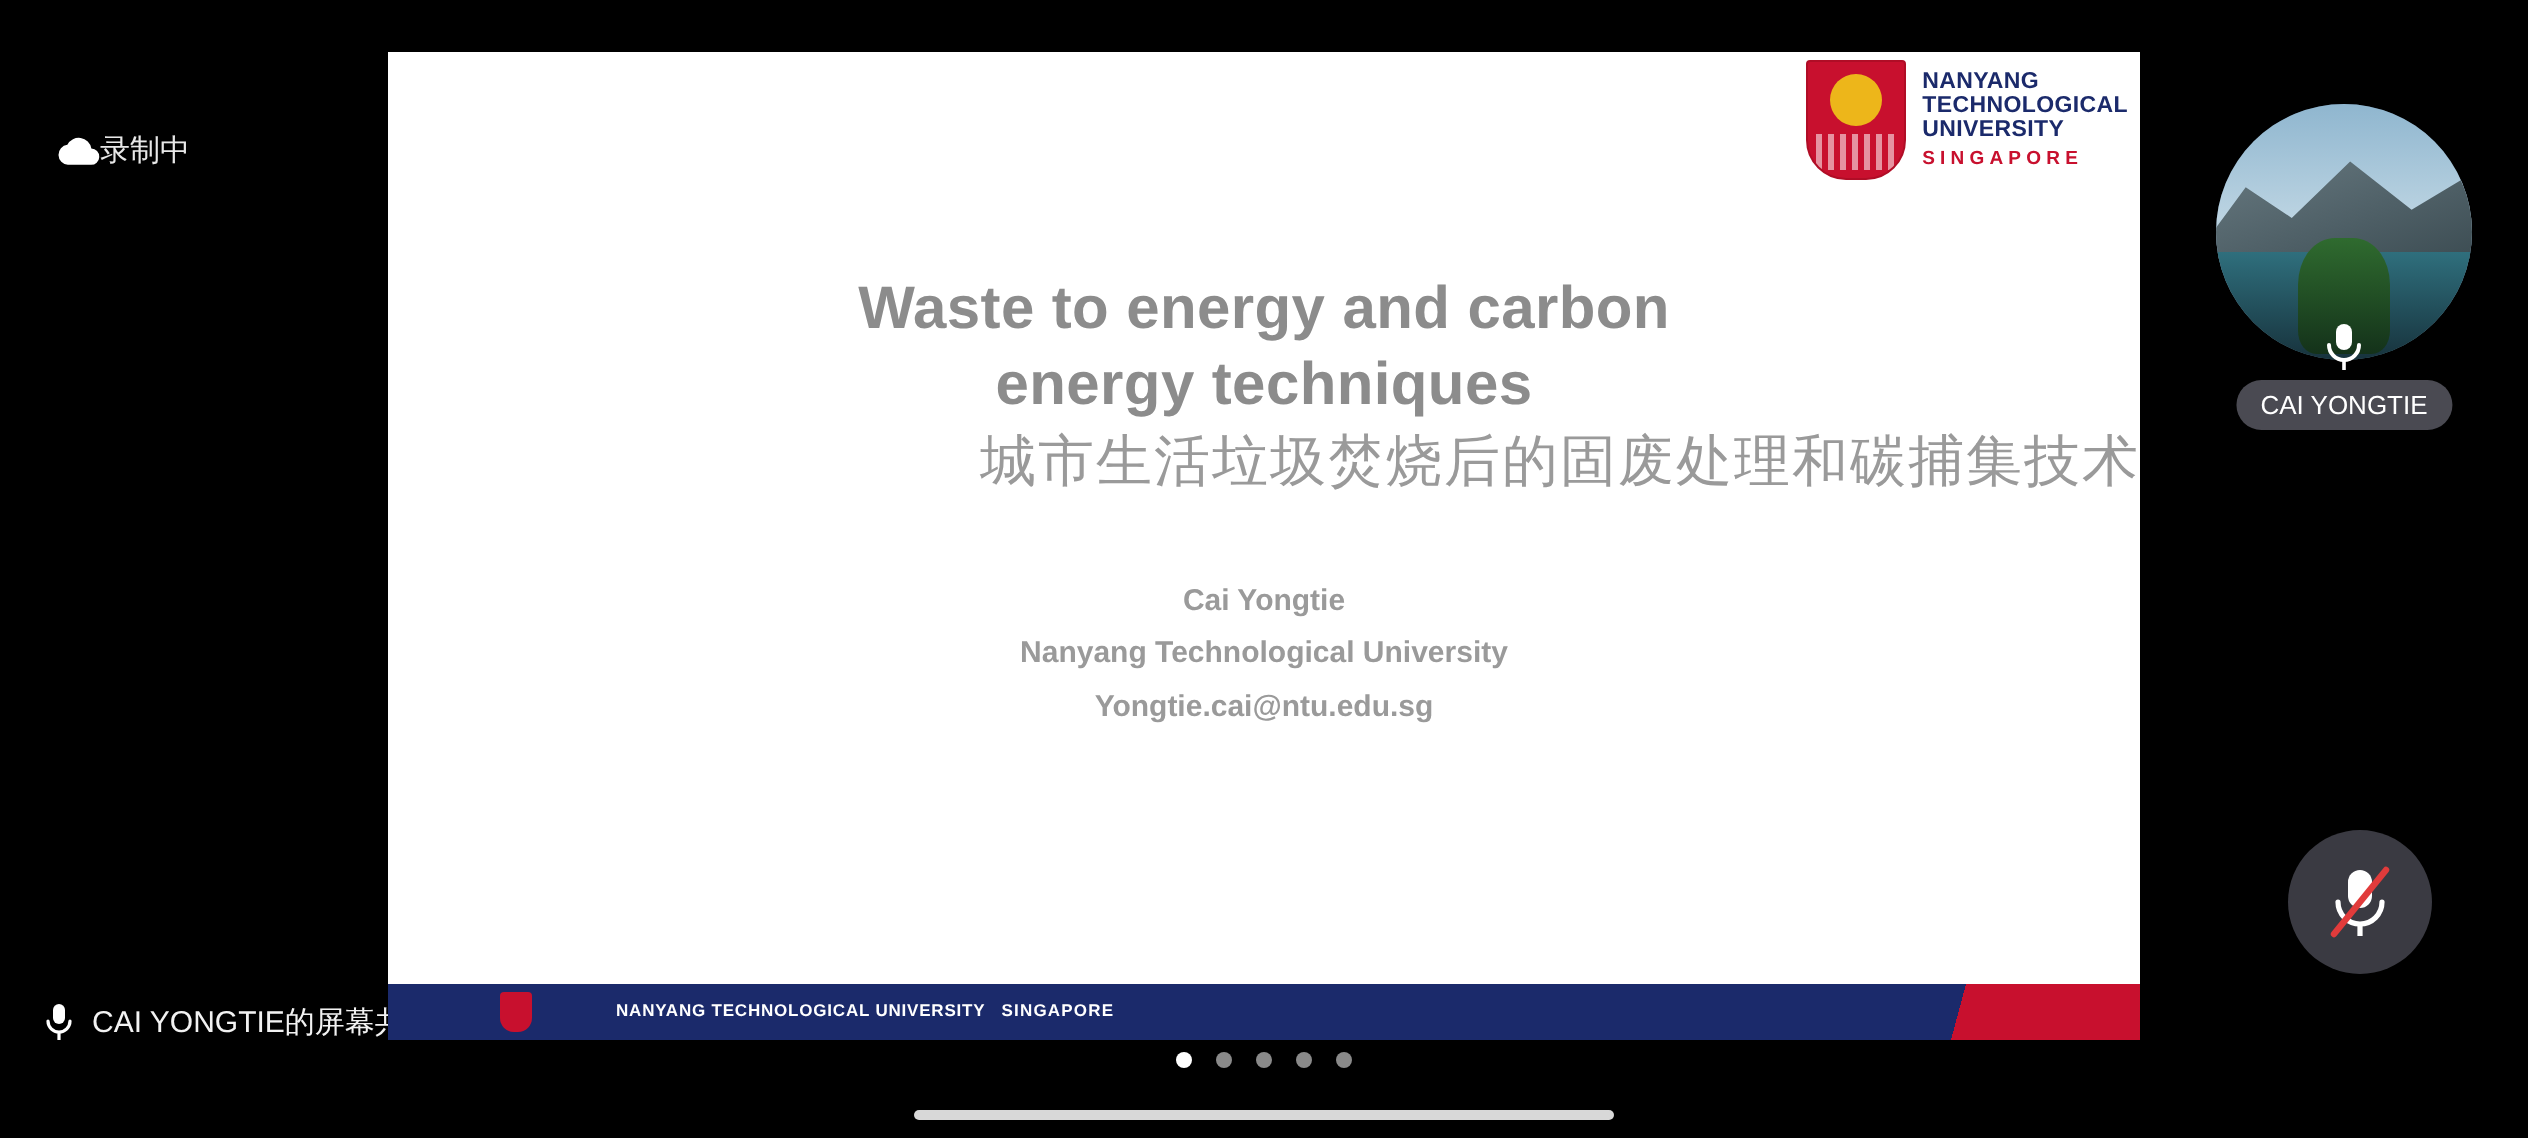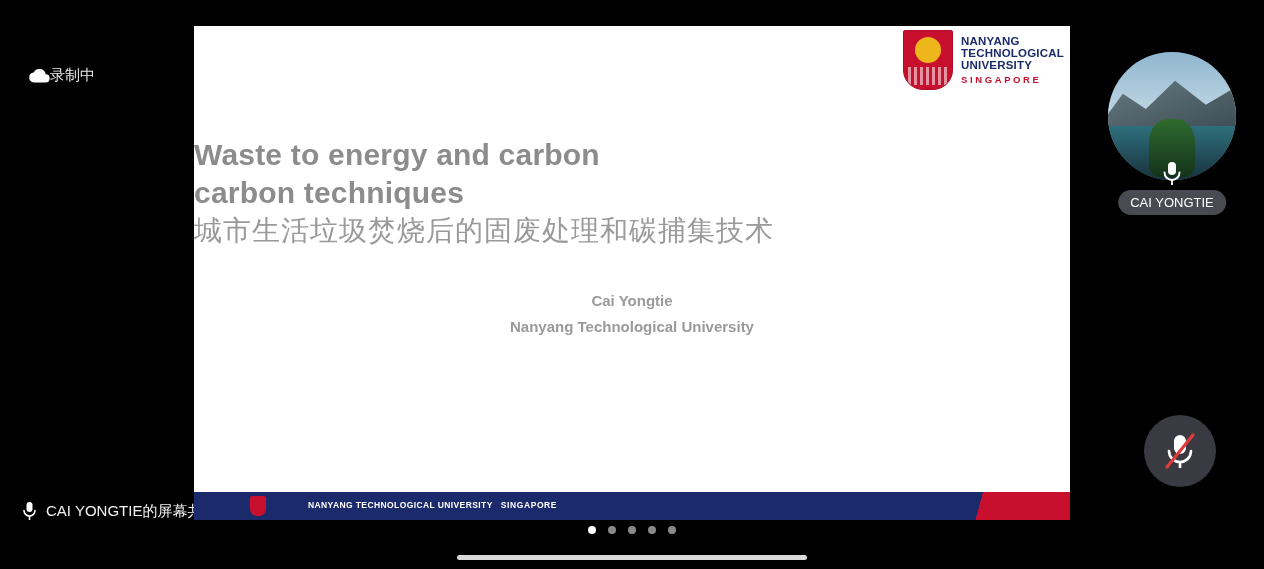--- a/index.html
+++ b/index.html
@@ -97,30 +97,31 @@
     margin-top: 3px;
     font-size: 9.5px;
     font-weight: bold;
     color: #c8102e;
     letter-spacing: 2.6px;
   }
 
   .slide-title-en {
     position: absolute;
     left: 0; right: 0; top: 110px;
+    text-align: center;
     font-size: 30px;
     font-weight: bold;
     color: #8c8c8c;
     line-height: 1.25;
     letter-spacing: .2px;
   }
   .slide-title-cn {
     position: absolute;
     left: 0; right: 0; top: 186px;
-    text-align: left;
+    text-align: right;
     font-size: 28px;
     color: #9a9a9a;
     font-family: "DejaVu Sans", sans-serif;
     letter-spacing: 1px;
   }
   .slide-authors {
     position: absolute;
     left: 0; right: 0; top: 262px;
     text-align: center;
     color: #9a9a9a;
@@ -293,28 +294,29 @@
         <div class="ntu-words">
           <span class="w">NANYANG</span>
           <span class="w">TECHNOLOGICAL</span>
           <span class="w">UNIVERSITY</span>
           <span class="sg">SINGAPORE</span>
         </div>
       </div>
 
       <div class="slide-title-en">
         <div>Waste to energy and carbon</div>
-        <div>carbon techniques</div>
+        <div>energy techniques</div>
       </div>
 
       <div class="slide-title-cn">城市生活垃圾焚烧后的固废处理和碳捕集技术</div>
 
       <div class="slide-authors">
         <div>Cai Yongtie</div>
         <div>Nanyang Technological University</div>
+        <div>Yongtie.cai@ntu.edu.sg</div>
       </div>
 
       <div class="slide-band">
         <div class="band-crest"></div>
         <div class="band-text">
           <span>NANYANG TECHNOLOGICAL UNIVERSITY</span><span class="sg2">SINGAPORE</span>
         </div>
         <div class="stripe"></div>
       </div>
     </div>

